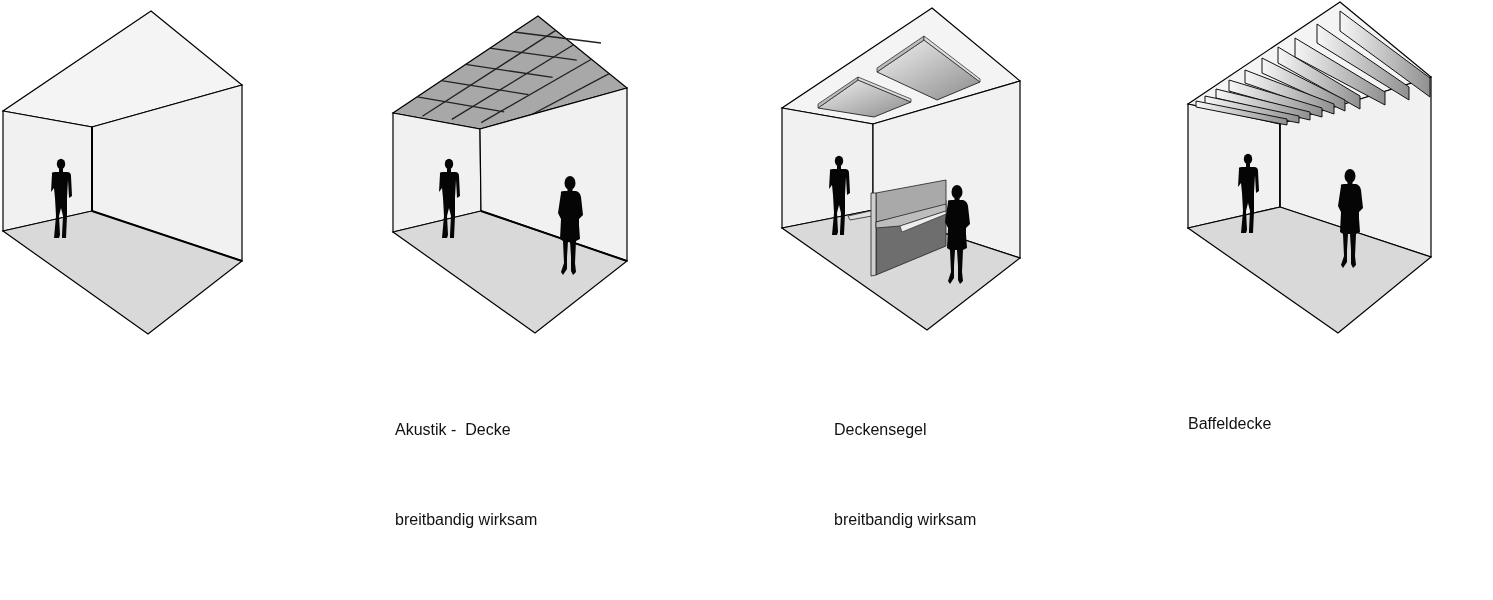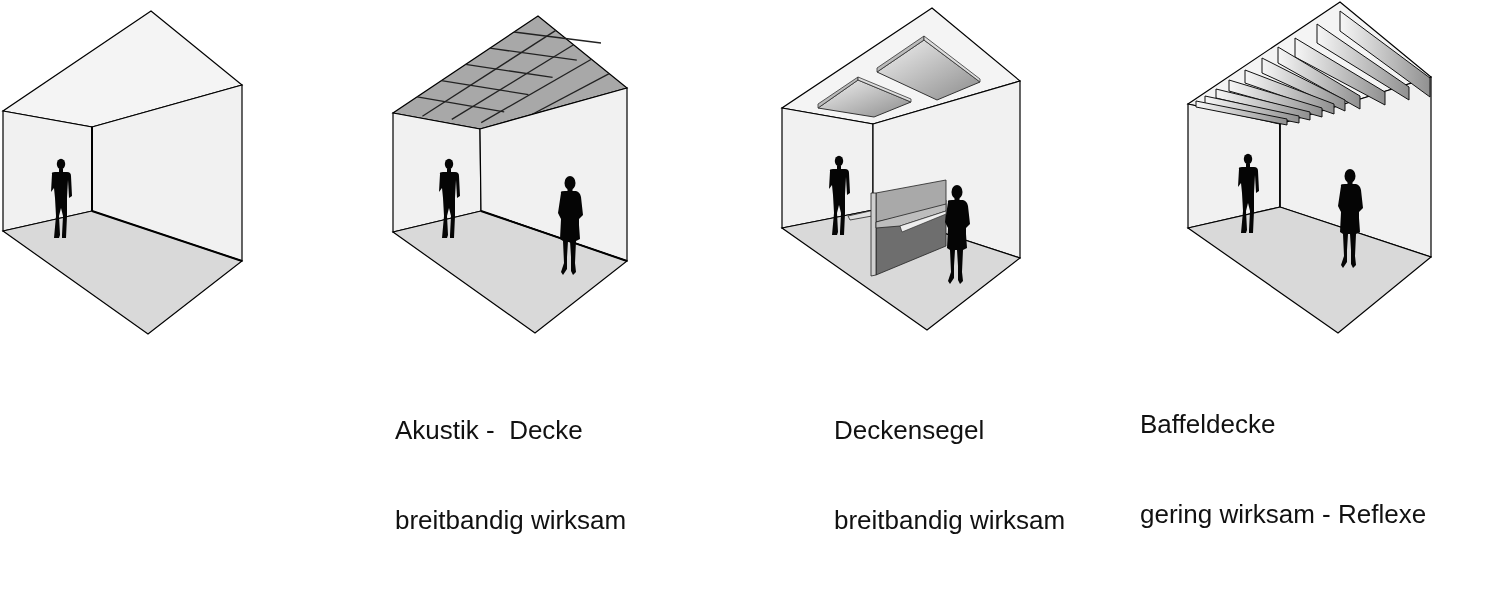--- a/index.html
+++ b/index.html
@@ -1,19 +1,19 @@
 <!DOCTYPE html>
 <html><head>
 <meta charset="utf-8">
 <style>
   html, body { margin: 0; padding: 0; background: #ffffff; }
   body { width: 1493px; height: 600px; position: relative; overflow: hidden;
          font-family: "Liberation Sans", "DejaVu Sans", sans-serif; }
   #scene { position: absolute; left: 0; top: 0; }
-  .caption { position: absolute; font-size: 26px; line-height: 30px; color: #111111; white-space: pre; }
+  .caption { position: absolute; font-size: 16px; line-height: 30px; color: #111111; white-space: pre; }
   .caption span { display: block; }
 </style>
 </head>
 <body>
 
 <svg id="scene" width="1493" height="600" viewBox="0 0 1493 600" xmlns="http://www.w3.org/2000/svg">
   <defs>
     <linearGradient id="sailGrad" x1="0" y1="0" x2="1" y2="1">
       <stop offset="0" stop-color="#f2f2f2"></stop>
       <stop offset="1" stop-color="#8c8c8c"></stop>
@@ -124,16 +124,15 @@
 </svg>
 
 <div class="caption" style="left:395px; top:355px;">
   <span>Akustik -  Decke</span>
   <span>breitbandig wirksam</span>
 </div>
 <div class="caption" style="left:834px; top:355px;">
   <span>Deckensegel</span>
   <span>breitbandig wirksam</span>
 </div>
-<div class="caption" style="left:1140px; top:349px;">
+<div class="caption" style="left:1188px; top:349px;">
   <span>Baffeldecke</span>
-  <span>gering wirksam - Reflexe</span>
 </div>
 
 </body></html>

